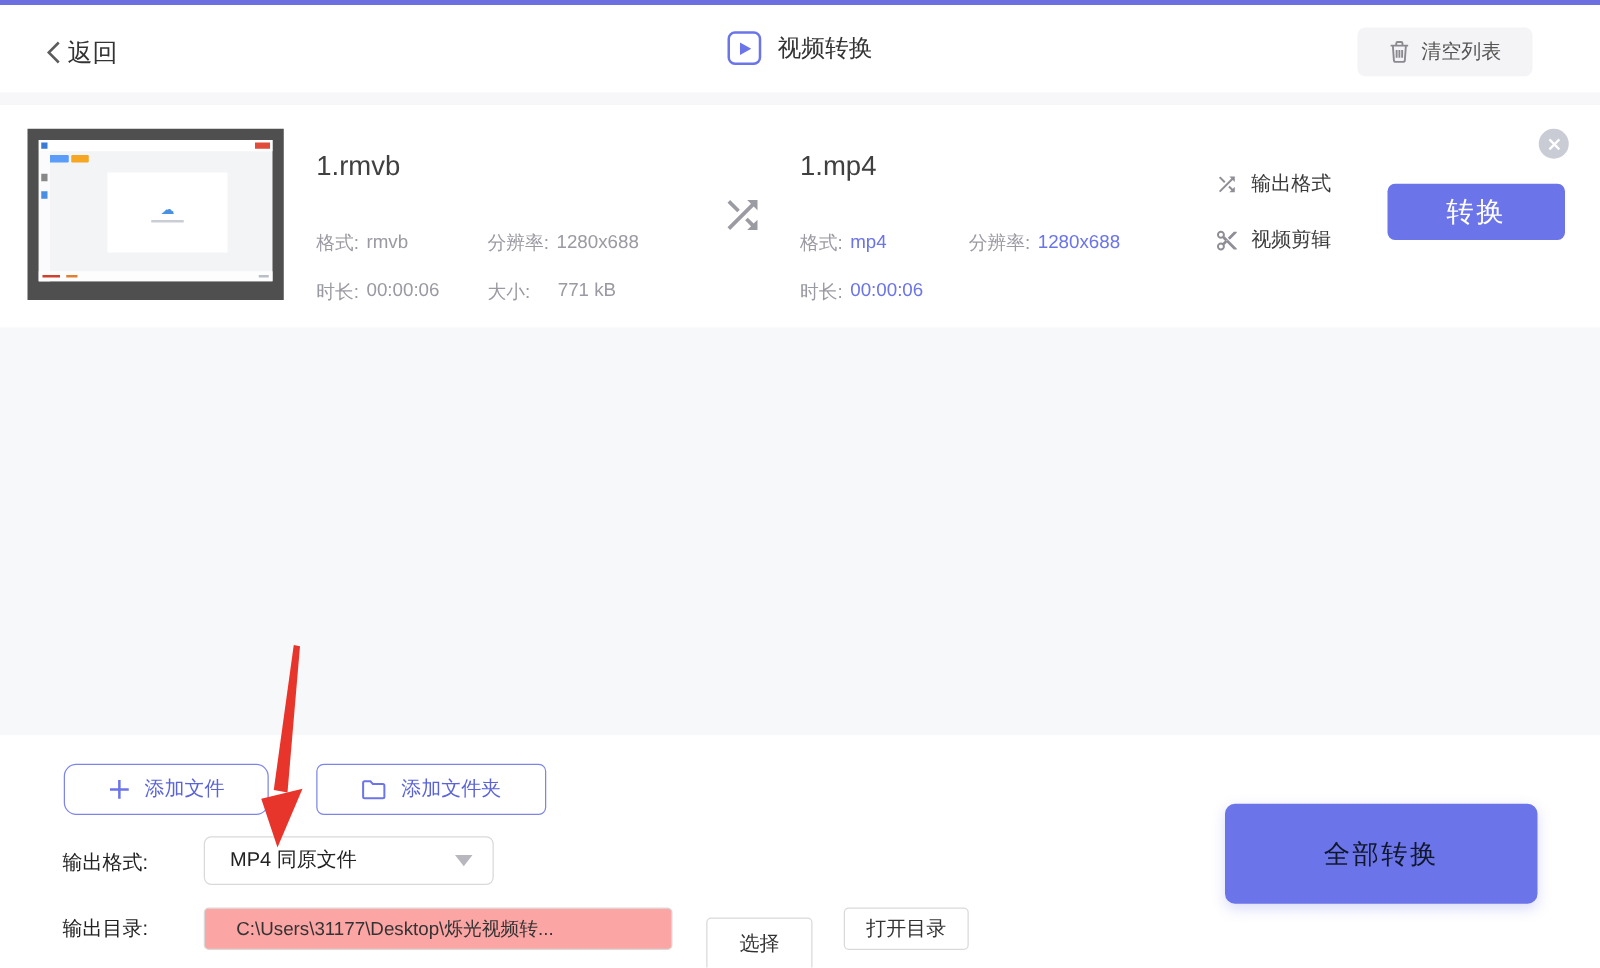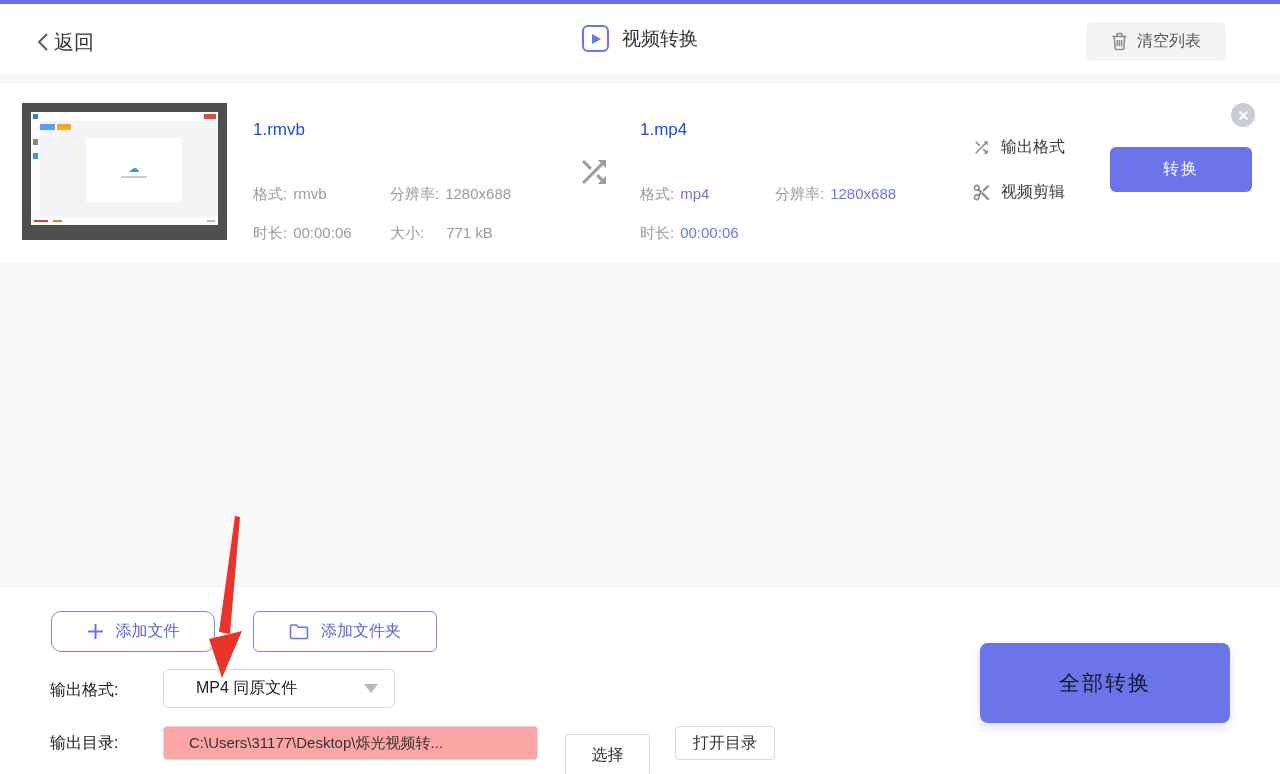--- a/index.html
+++ b/index.html
@@ -45,51 +45,51 @@
   .thumb-panel { position:absolute; left:55px; top:26px; width:96px; height:64px; background:#ffffff;
                  display:flex; flex-direction:column; align-items:center; justify-content:center; }
   .thumb-cloud { font-size:11px; color:#4a90e2; line-height:1; }
   .thumb-cloud-sub { margin-top:2px; width:26px; height:2px; background:#c9ced6; }
   .thumb-bottombar { position:absolute; left:0; right:0; bottom:0; height:8px; background:#fdfdfd;
                      display:flex; align-items:center; gap:5px; padding:0 3px; }
   .thumb-dash-r { width:14px; height:2px; background:#d0402e; }
   .thumb-dash-o { width:9px; height:2px; background:#e08030; }
   .thumb-dash-g { width:8px; height:2px; background:#b9bec7; margin-left:auto; }
 
-  .fname { font-size:17px; color:#1d4ed8; }
+  .fname { font-size:22px; color:#404040; }
   .meta { font-size:15px; color:#9a9aa2; display:flex;margin-top:23px; }
   .meta .lab { color:#9a9aa2; }
   .meta .val { margin-left:6px; color:#9a9aa2; }
   .meta .val.accent { color:#6b74e8; }
 
   .mid-shuffle { left:576px; top:70px; }
 
   .row-action { left:972px; display:flex; align-items:center; gap:10px; font-size:16px; color:#3a3a3a; cursor:pointer; }
   .convert-btn { left:1110px; top:63px; width:142px; height:45px; background:#6b74e8; border-radius:6px;
-                 color:#fff; font-size:16px; display:flex; align-items:center; justify-content:center;
+                 color:#fff; font-size:22px; display:flex; align-items:center; justify-content:center;
                  letter-spacing:2px; cursor:pointer; }
   .close-btn { left:1231px; top:19px; width:24px; height:24px; border-radius:50%; background:#c9ccd5;
                display:flex; align-items:center; justify-content:center; cursor:pointer; }
 
   
   .empty-area { top:262px; left:0; width:1280px; height:326px; background:#f7f8fa; }
 
   
   .footer { top:588px; left:0; width:1280px; height:186px; background:#fff; }
   .outline-btn { border:1px solid #7d85e8; border-radius:6px; background:#fff; color:#5a63d8;
                  display:flex; align-items:center; justify-content:center; gap:12px;
                  font-size:16px; cursor:pointer; }
   .add-file { left:51px; top:23px; width:164px; height:41px;border-radius:10px; }
   .add-folder { left:253px; top:23px; width:184px; height:41px; }
   .form-label { font-size:16px; color:#222; }
   .lbl-format { left:50px; top:92px; }
   .lbl-dir { left:50px; top:145px; }
   .select-box { left:163px; top:81px; width:232px; height:39px; border:1px solid #d9d9d9; border-radius:6px;
                 background:#fff; display:flex; align-items:center; font-size:16px; color:#222;
-                padding-left:32px; cursor:pointer; }
+                padding-left:20px; cursor:pointer; }
   .select-arrow { position:absolute; right:16px; top:14px; width:0; height:0;
                   border-left:7px solid transparent; border-right:7px solid transparent;
                   border-top:9px solid #b7b7bd; }
   .dir-input { left:163px; top:138px; width:375px; height:34px; border:1px solid #d9d9d9; border-radius:4px;
                background:#fca5a5; display:flex; align-items:center; font-size:15px; color:#333;
                padding-left:25px; white-space:nowrap; overflow:hidden; cursor:text; }
   .small-btn { border:1px solid #d9d9d9; border-radius:4px; background:#fff; color:#333;
                display:flex; align-items:center; justify-content:center; font-size:16px; cursor:pointer; }
   .sel-btn { left:565px; top:146px; width:85px; height:43px; }
   .open-btn { left:675px; top:138px; width:100px; height:34px; }

